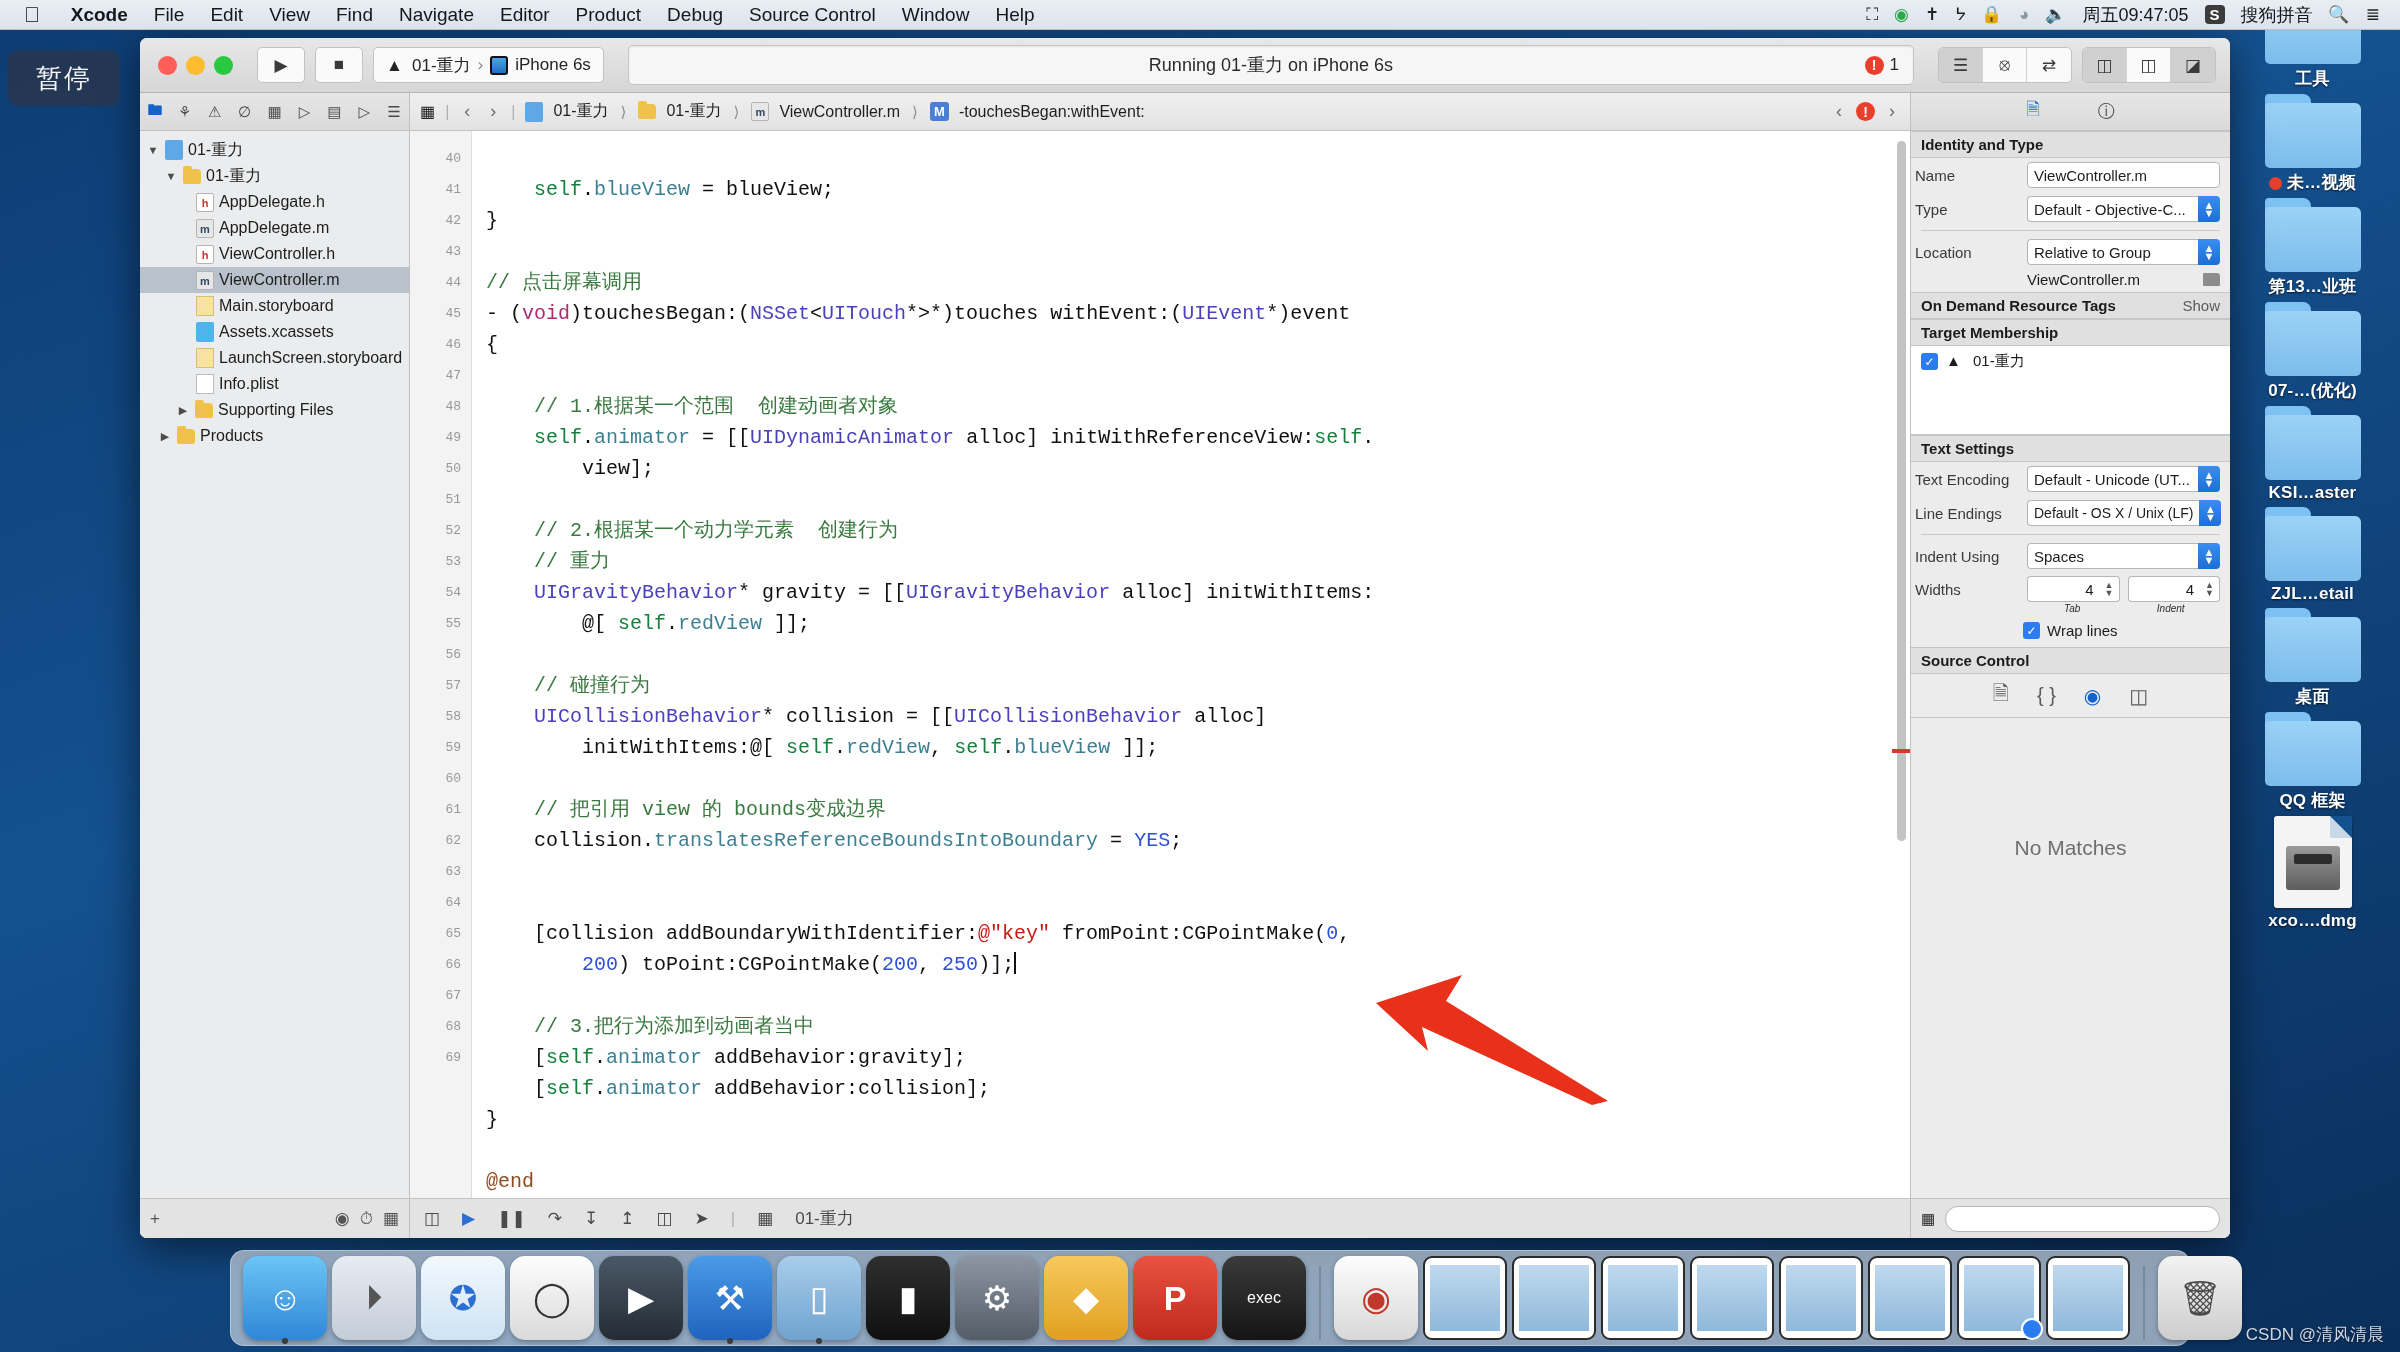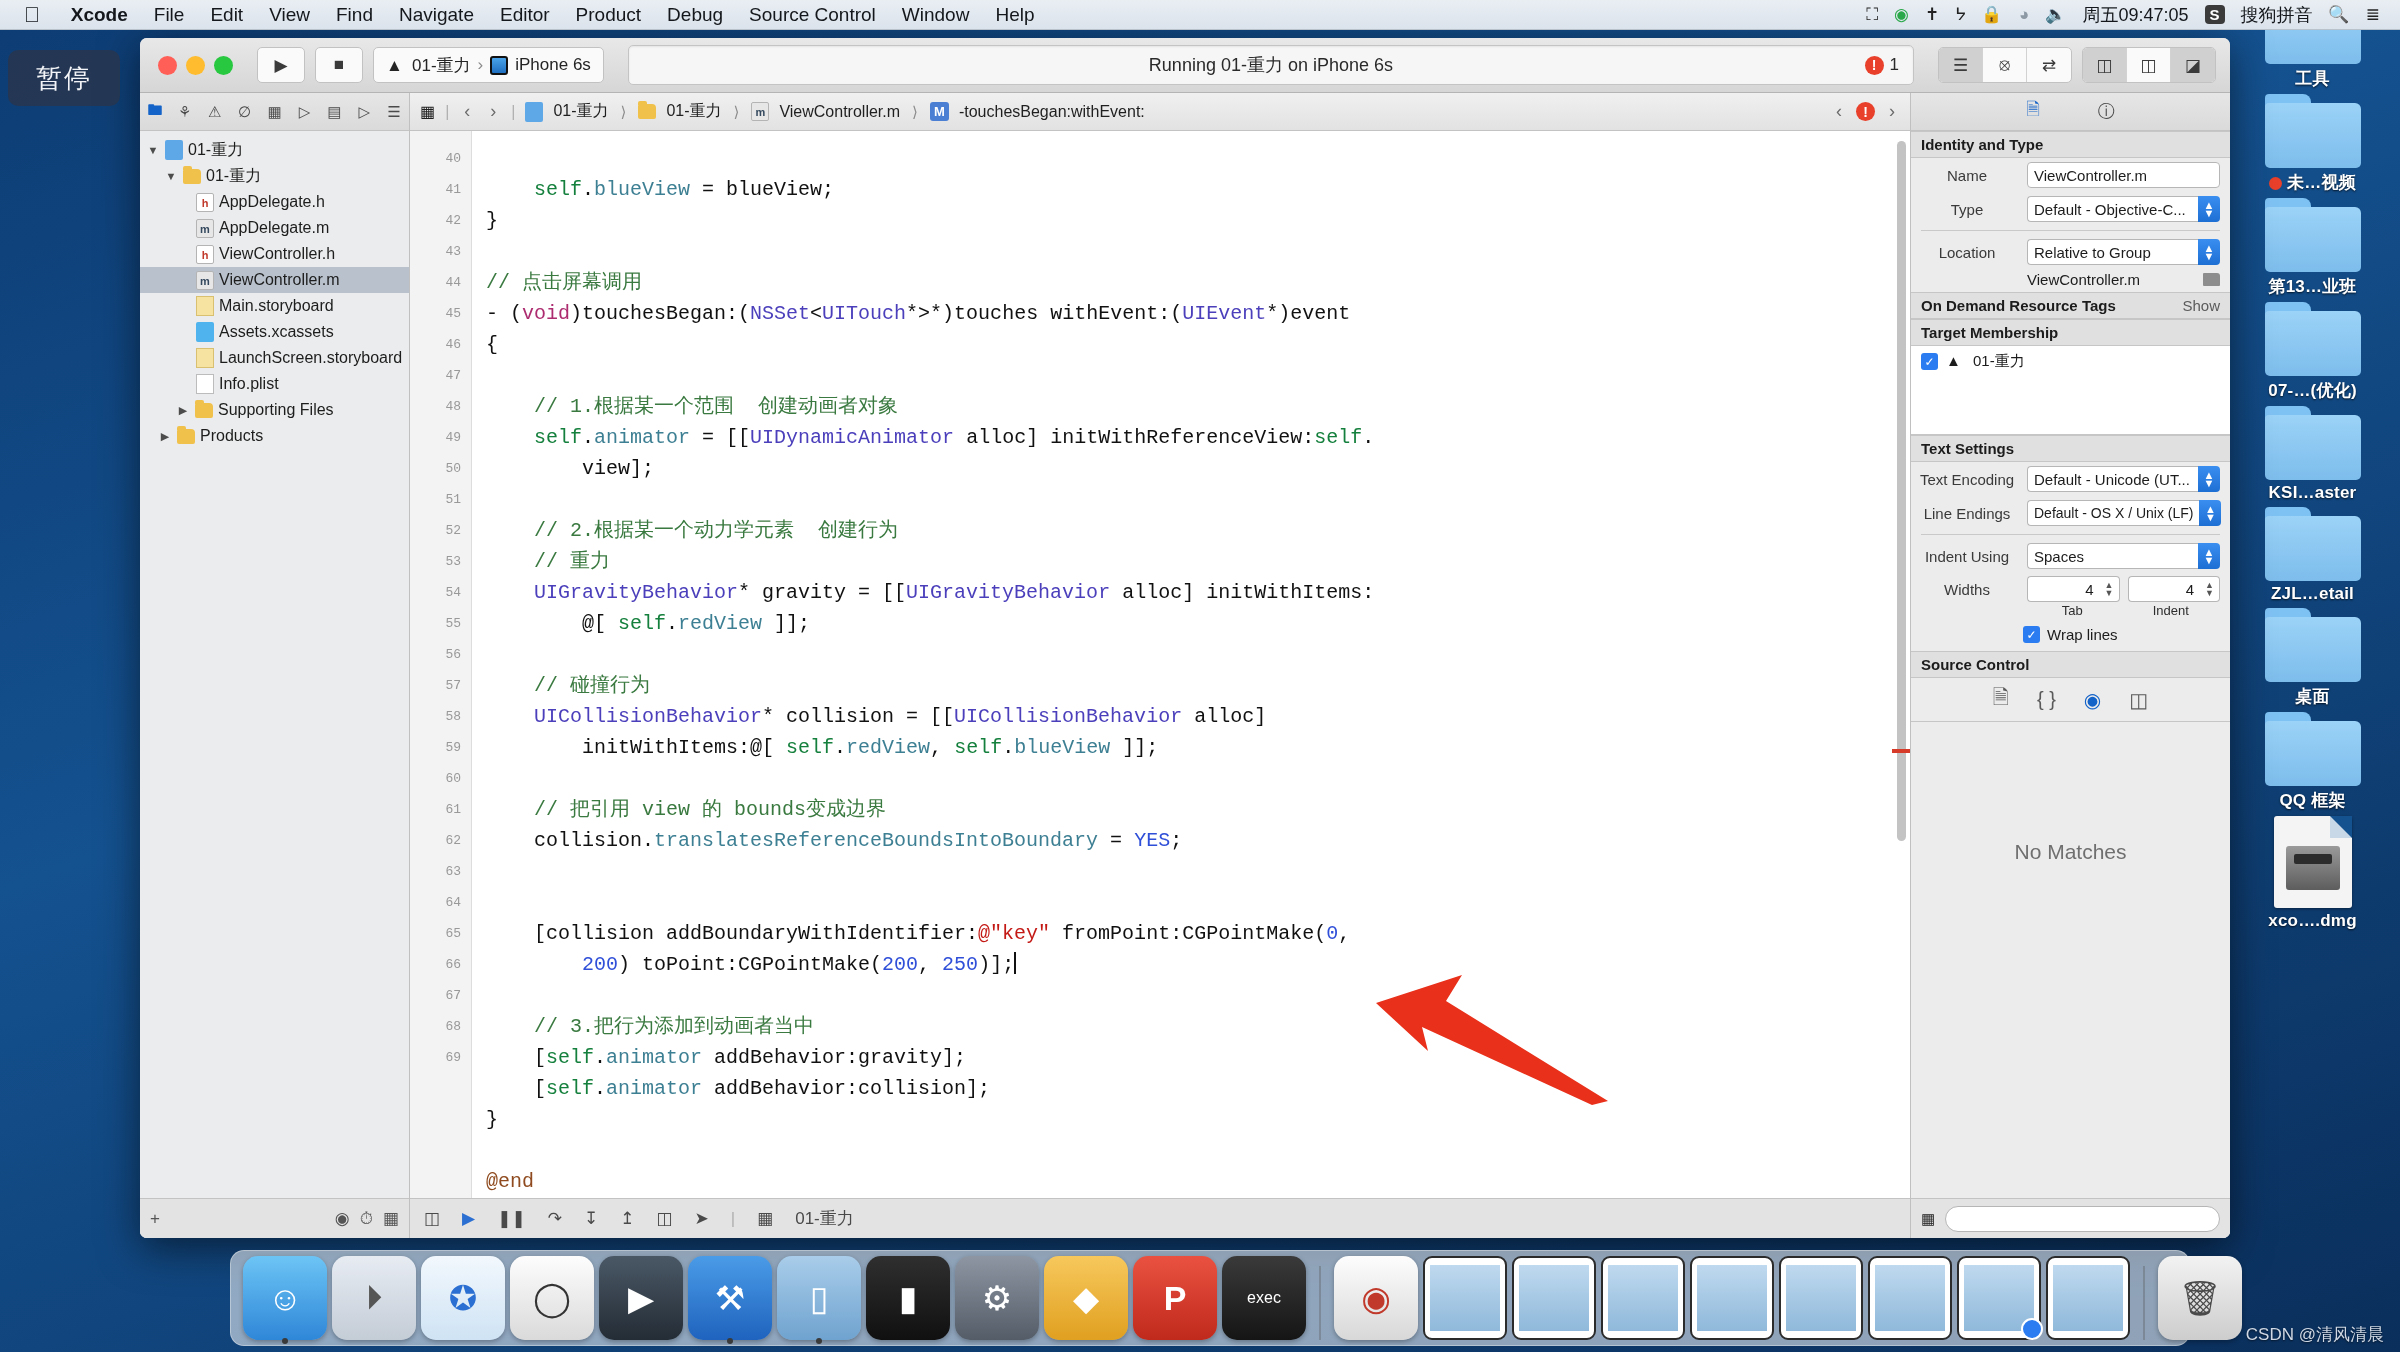--- a/index.html
+++ b/index.html
@@ -172,21 +172,21 @@
       display:flex; flex-direction:column; font-size:15px; color:#1c1c1c;}
   #insp-tabs { height:38px; display:flex; align-items:center; justify-content:center; gap:58px;
       background:linear-gradient(180deg,#e6e6e6,#dadada); border-bottom:1px solid #c3c3c3;}
   #insp-tabs > div { font-size:17px; color:#4a4a4a; }
   #insp-tabs > div.on { color:#1463c8; }
   #insp-body { flex:1 1 auto; overflow:hidden; }
   .sect-h { background:#e0e0e0; border-bottom:1px solid #c6c6c6; border-top:1px solid #c6c6c6;
       padding:4px 10px; font-weight:bold; font-size:15px; display:flex; align-items:center;}
   .sect-h .show { margin-left:auto; font-weight:normal; color:#5b5b5b; }
   .frow { display:flex; align-items:center; gap:8px; padding:4px 10px 4px 4px; }
-  .flabel { width:104px; text-align:center; color:#3a3a3a; font-size:15px; flex:0 0 auto;}
+  .flabel { width:104px; text-align:left; color:#3a3a3a; font-size:15px; flex:0 0 auto;}
   .fval { flex:1 1 auto; background:#fff; border:1px solid #b6b6b6; border-radius:4px;
       height:26px; display:flex; align-items:center; padding:0 6px; font-size:15px;
       overflow:hidden; white-space:nowrap; }
   .stepper { width:22px; height:26px; background:linear-gradient(180deg,#3a8ef0,#1e6fd4);
       border-radius:0 4px 4px 0; color:#fff; font-size:11px; display:flex; flex-direction:column;
       align-items:center; justify-content:center; line-height:8px; flex:0 0 auto; }
   .fpop { flex:1 1 auto; display:flex; }
   .fpop .fval { border-radius:4px 0 0 4px; border-right:none; }
   .fullpath { padding:2px 12px 6px 112px; font-size:14px; line-height:18px; color:#1c1c1c;
       position:relative; word-break:break-all; }
@@ -196,21 +196,21 @@
   .tm-row { display:flex; align-items:center; gap:8px; padding:6px 10px; background:#fff; }
   .cbx { width:17px;height:17px;background:#2a7cf0;border-radius:3px;color:#fff;font-size:12px;
       display:flex;align-items:center;justify-content:center;flex:0 0 auto;}
   .tm-fill { background:#fff; height:58px; border-bottom:1px solid #c6c6c6;}
   .widths { display:flex; align-items:center; gap:8px; padding:3px 10px 0 4px;}
   .wbox { display:flex; flex:1; }
   .wbox .fval { justify-content:flex-end; border-radius:4px 0 0 4px; border-right:none;}
   .wstep { width:20px;height:26px;background:#fff;border:1px solid #b6b6b6;border-left:none;
       border-radius:0 4px 4px 0;display:flex;flex-direction:column;align-items:center;
       justify-content:center;font-size:9px;line-height:8px;color:#555;flex:0 0 auto;}
-  .wcaps { display:flex; padding:1px 10px 4px 112px; font-size:13px; color:#2d2d2d; }
+  .wcaps { display:flex; padding:1px 10px 4px 112px; font-size:10px; color:#2d2d2d;font-style:italic; }
   .wcaps span { flex:1; text-align:center; }
   .wrapline { display:flex; align-items:center; gap:7px; padding:4px 0 8px 112px; font-size:15px;}
   .sc-icons { display:flex; align-items:center; justify-content:center; gap:28px;
       height:44px; background:#ececec; border-bottom:1px solid #c6c6c6; font-size:20px; color:#5a5a5a;}
   .sc-icons .act { color:#1463c8; }
   #no-matches { height:260px; display:flex; align-items:center; justify-content:center;
       font-size:21px; color:#6f6f6f; background:#ececec;}
   #insp-bottom { height:40px; background:#e3e3e3; border-top:1px solid #c3c3c3;
       display:flex; align-items:center; gap:10px; padding:0 10px; }
   #insp-bottom .srch { flex:1; height:26px; background:#fff; border:1px solid #b6b6b6;

